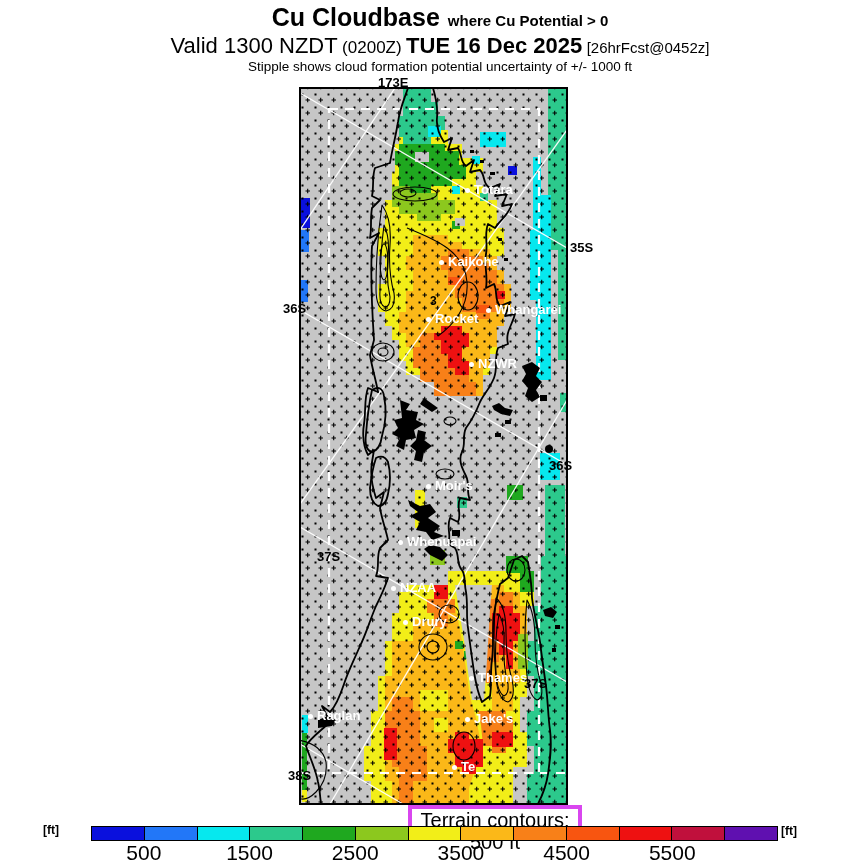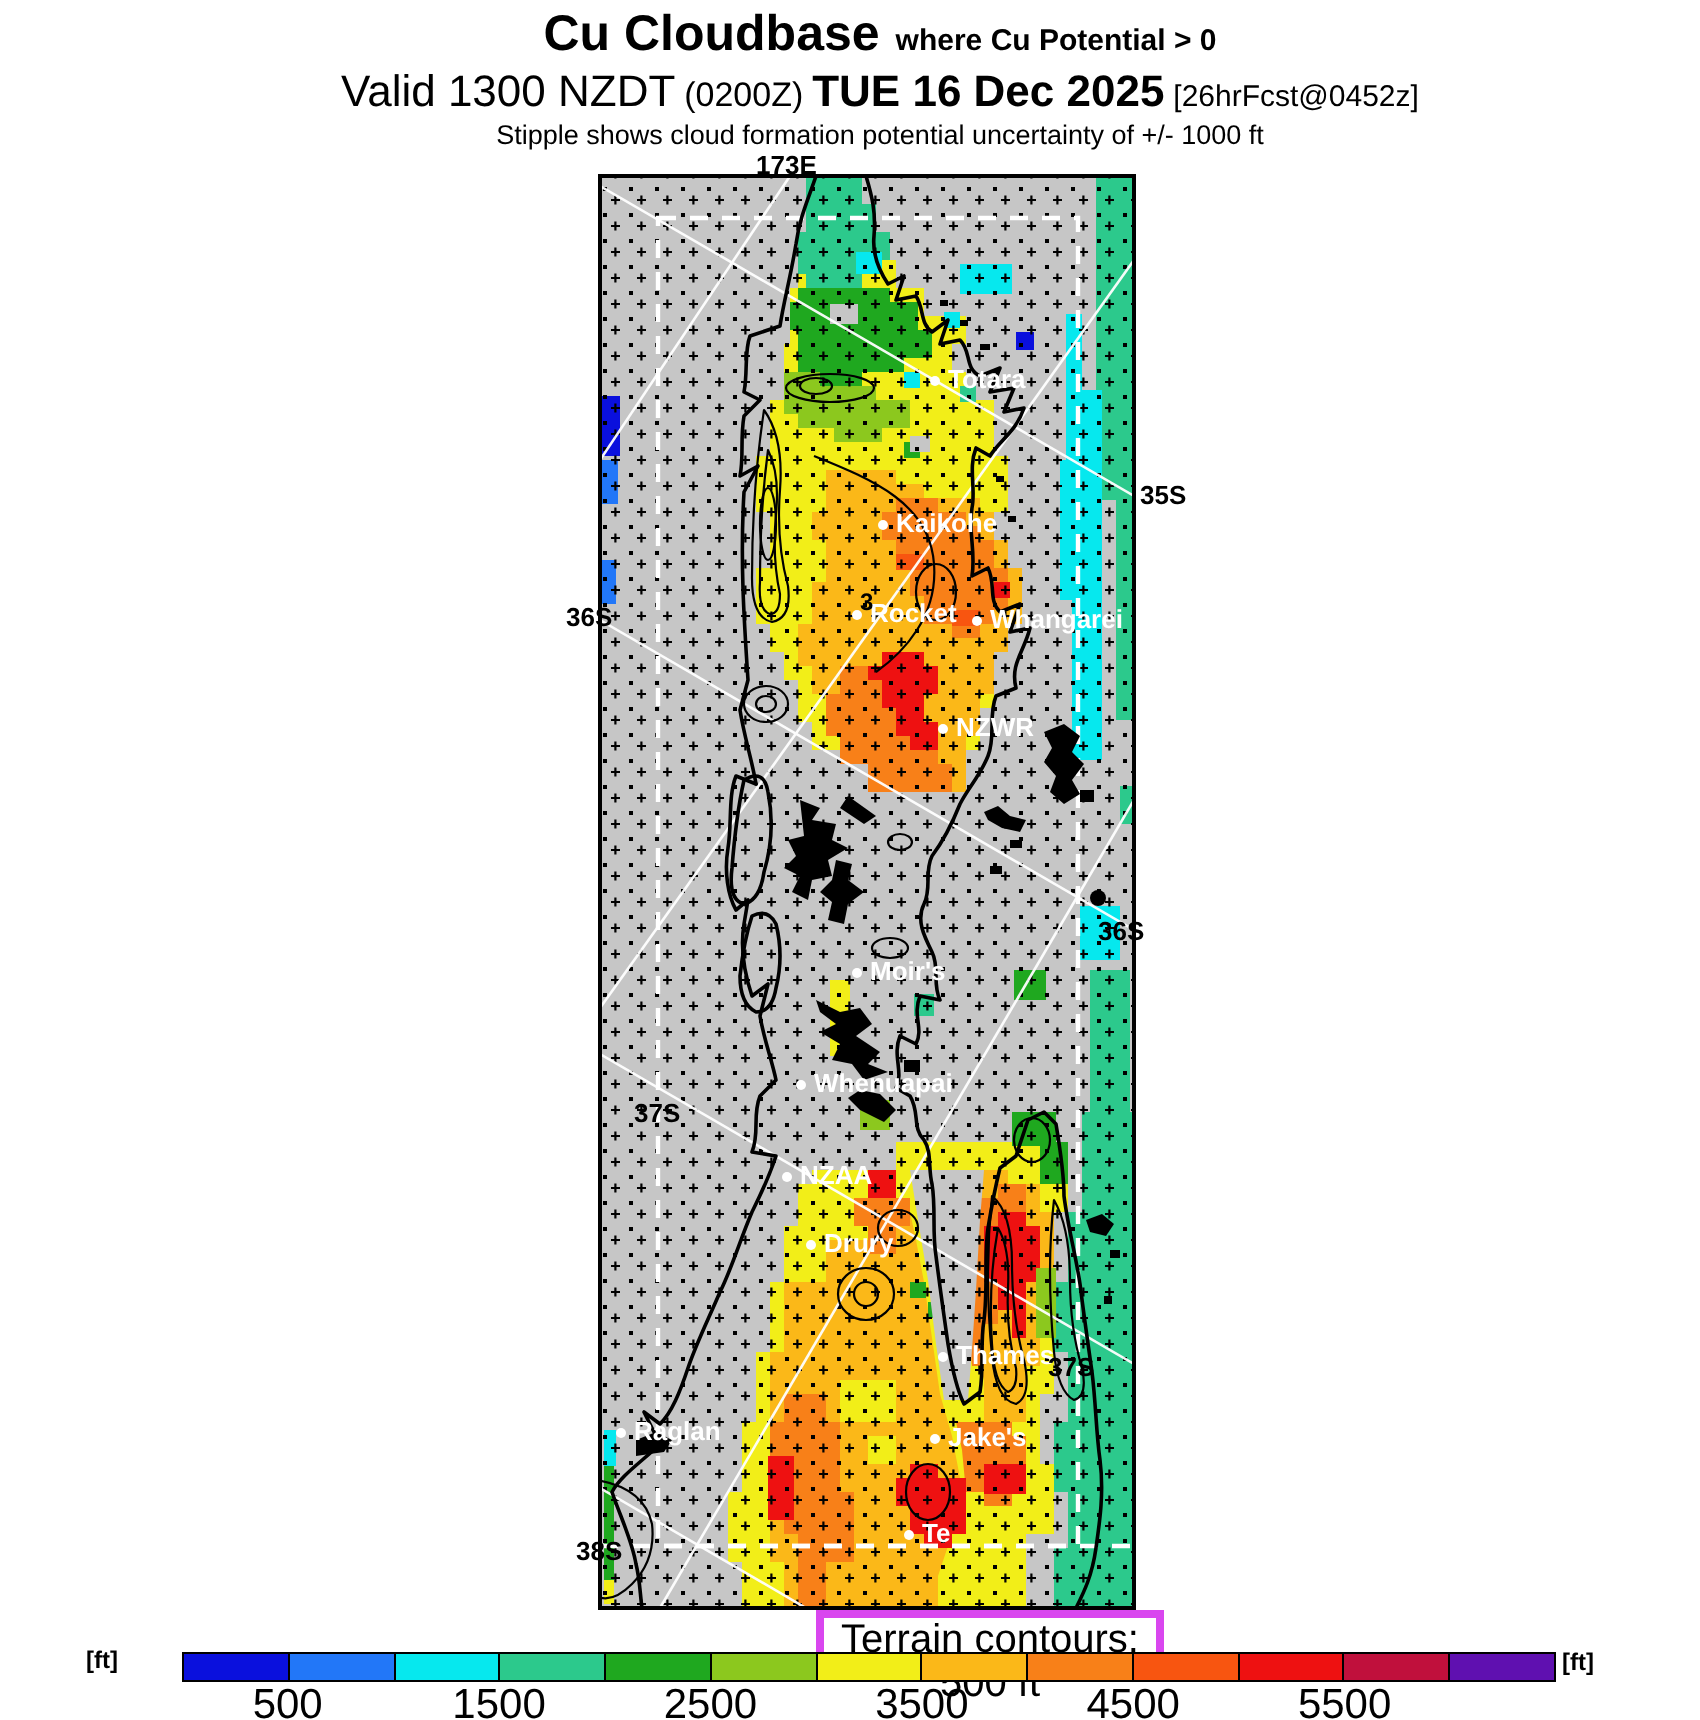--- a/index.html
+++ b/index.html
@@ -210,21 +210,21 @@
     <ellipse cx="464" cy="746" rx="11" ry="14"></ellipse>
     <path d="M298,740 q24,4 28,22 q2,18 -10,30 q-10,10 -18,6"></path>
   </g>
 
   <rect class="frame" x="300" y="88" width="267" height="716"></rect>
 </svg>
 
 <div id="labels">
         <div class="plabel" style="left: 465px; top: 182px;"><span class="dot"></span><span>Totara</span></div>
         <div class="plabel" style="left: 439px; top: 254px;"><span class="dot"></span><span>Kaikohe</span></div>
-        <div class="plabel" style="left: 392px; top: 299px; padding-left: 34px;"><span class="dot"></span><span>Rocket</span></div>
+        <div class="plabel" style="left: 392px; top: 311px; padding-left: 34px;"><span class="dot"></span><span>Rocket</span></div>
         <div class="plabel" style="left: 486px; top: 302px;"><span class="dot"></span><span>Whangarei</span></div>
         <div class="plabel" style="left: 469px; top: 356px;"><span class="dot"></span><span>NZWR</span></div>
         <div class="plabel" style="left: 426px; top: 478px;"><span class="dot"></span><span>Moir's</span></div>
         <div class="plabel" style="left: 398px; top: 534px;"><span class="dot"></span><span>Whenuapai</span></div>
         <div class="plabel" style="left: 391px; top: 580px;"><span class="dot"></span><span>NZAA</span></div>
         <div class="plabel" style="left: 403px; top: 614px;"><span class="dot"></span><span>Drury</span></div>
         <div class="plabel" style="left: 469px; top: 670px;"><span class="dot"></span><span>Thames</span></div>
         <div class="plabel" style="left: 308px; top: 708px; text-align: center;"><span class="dot"></span><span>Raglan</span></div>
         <div class="plabel" style="left: 465px; top: 711px;"><span class="dot"></span><span>Jake's</span></div>
         <div class="plabel" style="left: 452px; top: 743px; margin-top: 16px;"><span class="dot"></span><span>Te</span></div>

